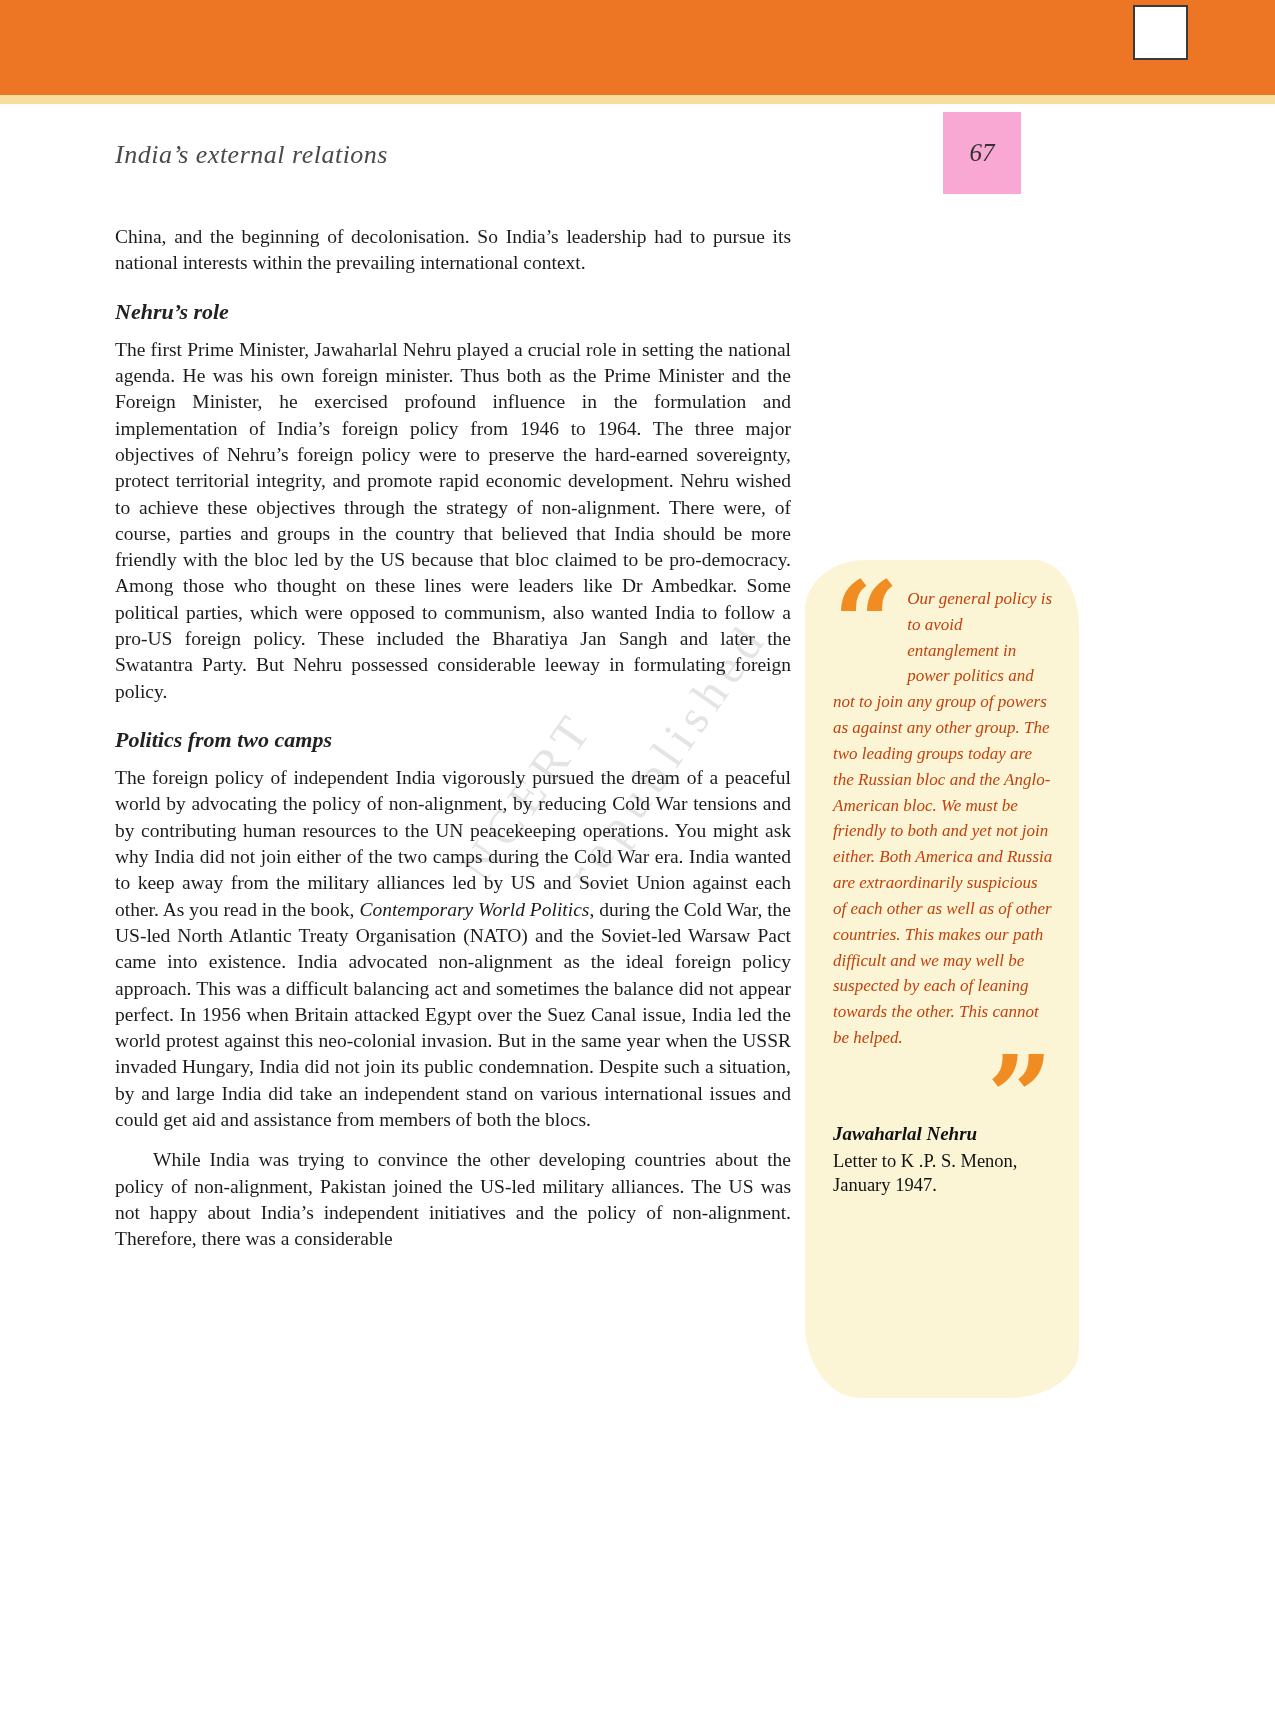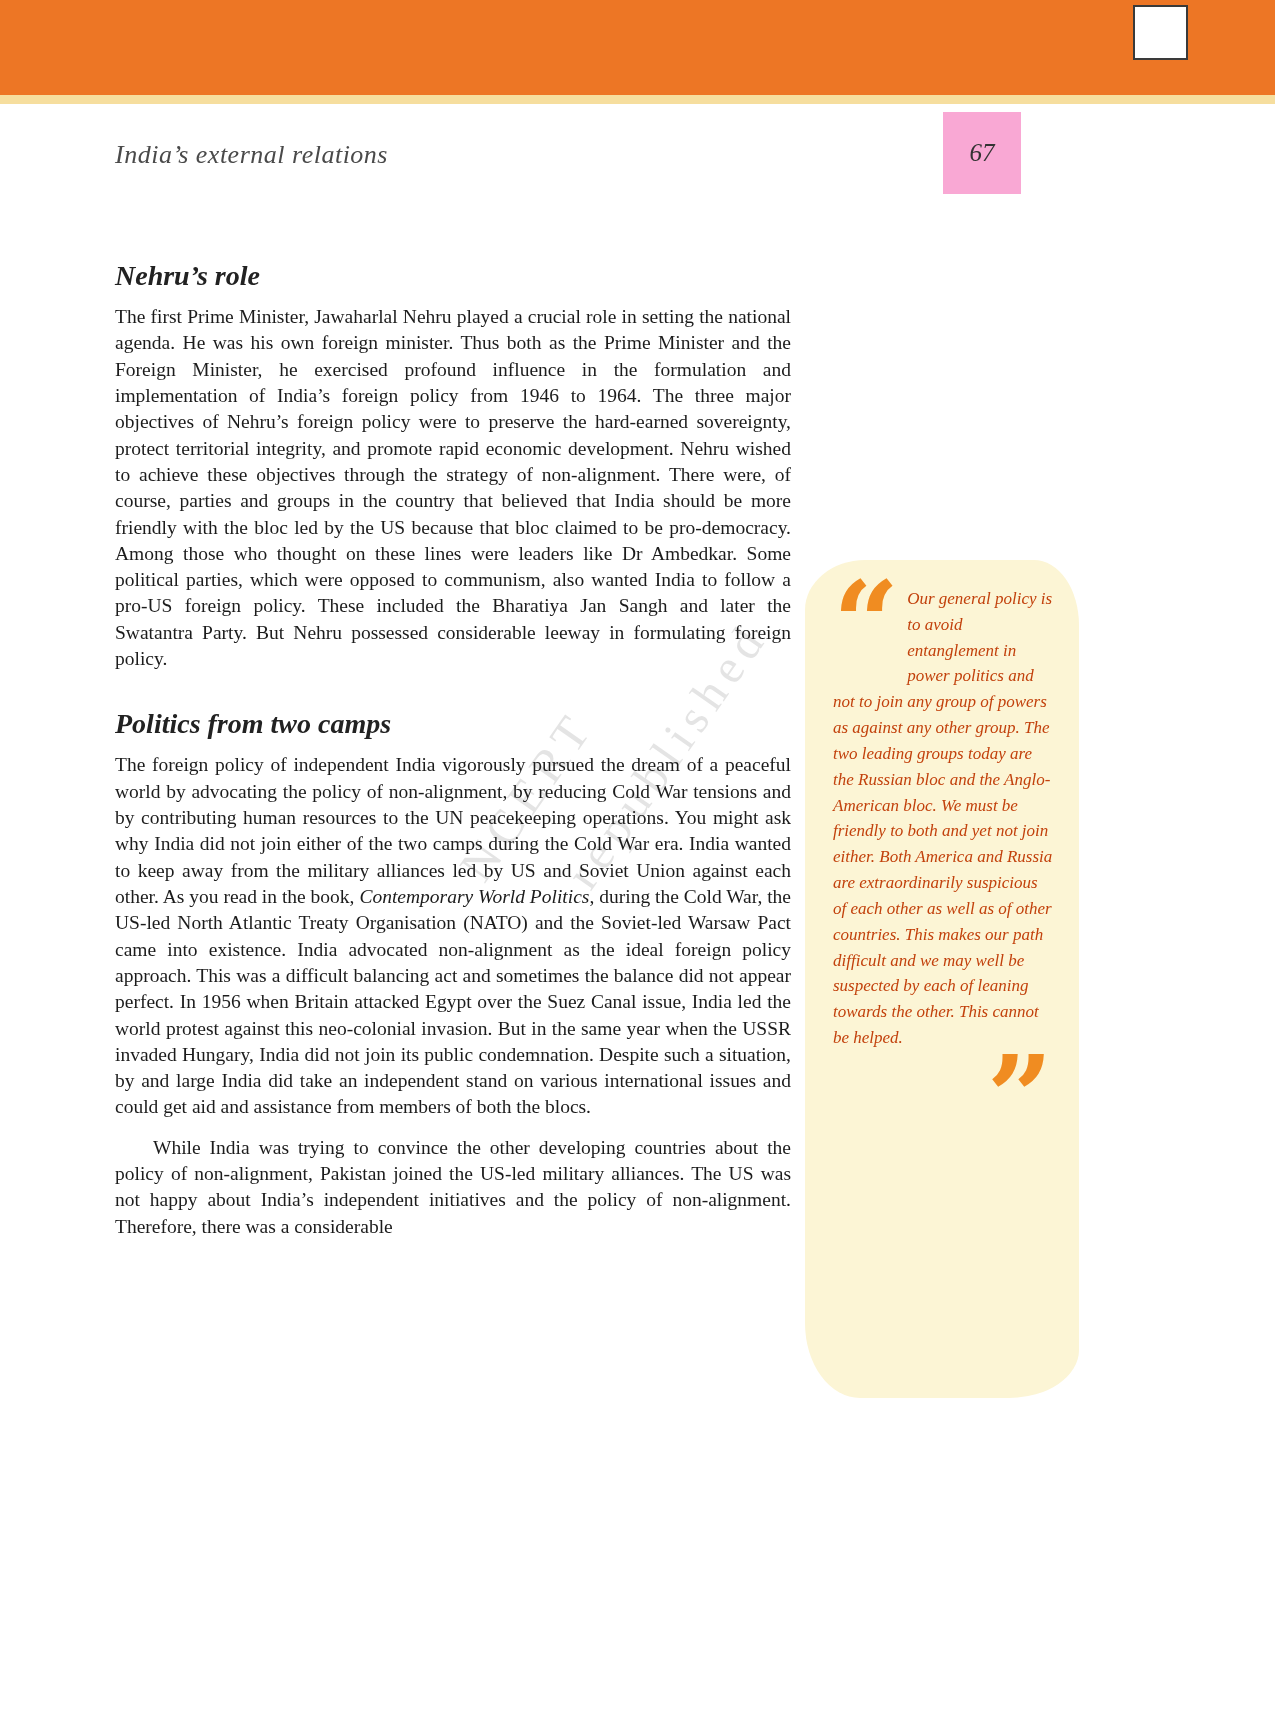--- a/index.html
+++ b/index.html
@@ -93,25 +93,25 @@
     color: #1c1c1c;
   }
   .para {
     font-size: 19.5px;
     line-height: 1.35;
     text-align: justify;
     margin-bottom: 14px;
   }
   .para.indent { text-indent: 38px; margin-top: 12px; }
   .sec-head {
-    font-size: 28px;
+    font-size: 22px;
     font-weight: bold;
     font-style: italic;
     color: #222222;
-    margin: 36px 0 12px 0;
+    margin: 22px 0 12px 0;
   }
   .book-title { }
 
   
   .quote-blob {
     position: absolute;
     left: 805px;
     top: 560px;
     width: 274px;
     height: 838px;
@@ -187,31 +187,36 @@
   <div class="page-number-box">
     <span>67</span>
   </div>
 
   <div class="watermark">
     <div>NCERT</div>
     <div class="wm2">republished</div>
   </div>
 
   <div class="body-col">
+    <p class="para">China, and the beginning of decolonisation. So India’s leadership had to pursue its national interests within the prevailing international context.</p>
 
     <h2 class="sec-head">Nehru’s role</h2>
     <p class="para">The first Prime Minister, Jawaharlal Nehru played a crucial role in setting the national agenda. He was his own foreign minister. Thus both as the Prime Minister and the Foreign Minister, he exercised profound influence in the formulation and implementation of India’s foreign policy from 1946 to 1964. The three major objectives of Nehru’s foreign policy were to preserve the hard-earned sovereignty, protect territorial integrity, and promote rapid economic development. Nehru wished to achieve these objectives through the strategy of non-alignment. There were, of course, parties and groups in the country that believed that India should be more friendly with the bloc led by the US because that bloc claimed to be pro-democracy. Among those who thought on these lines were leaders like Dr Ambedkar. Some political parties, which were opposed to communism, also wanted India to follow a pro-US foreign policy. These included the Bharatiya Jan Sangh and later the Swatantra Party.  But Nehru possessed considerable leeway in formulating foreign policy.</p>
 
     <h2 class="sec-head">Politics from two camps</h2>
     <p class="para"><span>The foreign policy of independent India vigorously pursued the dream of a peaceful world by advocating the policy of non-alignment, by reducing Cold War tensions and by contributing human resources to the UN peacekeeping operations. You might ask why India did not join either of the two camps during the Cold War era. India wanted to keep away from the military alliances led by US and Soviet Union against each other. As you read in the book, </span><em class="book-title">Contemporary World Politics</em><span>, during the Cold War, the US-led North Atlantic Treaty Organisation (NATO) and the Soviet-led Warsaw Pact came into existence. India advocated non-alignment as the ideal foreign policy approach. This was a difficult balancing act and sometimes the balance did not appear perfect. In 1956 when Britain attacked Egypt over the Suez Canal issue, India led the world protest against this neo-colonial invasion. But in the same year when the USSR invaded Hungary, India did not join its public condemnation. Despite such a situation, by and large India did take an independent stand on various international issues and could get aid and assistance from members of both the blocs.</span></p>
 
     <p class="para indent">While India was trying to convince the other developing countries about the policy of non-alignment, Pakistan joined the US-led military alliances. The US was not happy about India’s independent initiatives and the policy of non-alignment. Therefore, there was a considerable</p>
   </div>
 
   <div class="quote-blob">
     <div class="quote-body">
       <span class="open-quote">“</span><span class="quote-text">Our general policy is to avoid entanglement in power politics and not to join any group of powers as against any other group. The two leading groups today are the Russian bloc and the Anglo-American bloc. We must be friendly to both and yet not join either. Both America and Russia are extraordinarily suspicious of each other as well as of other countries. This makes our path difficult and we may well be suspected by each of leaning towards the other. This cannot be helped.</span>
       <span class="close-quote">”</span>
     </div>
+    <div class="quote-attr">
+      <div class="attr-name">Jawaharlal Nehru</div>
+      <div class="attr-src">Letter to K .P. S. Menon, January 1947.</div>
+    </div>
   </div>
 
 
 </div>
 
 </body></html>

